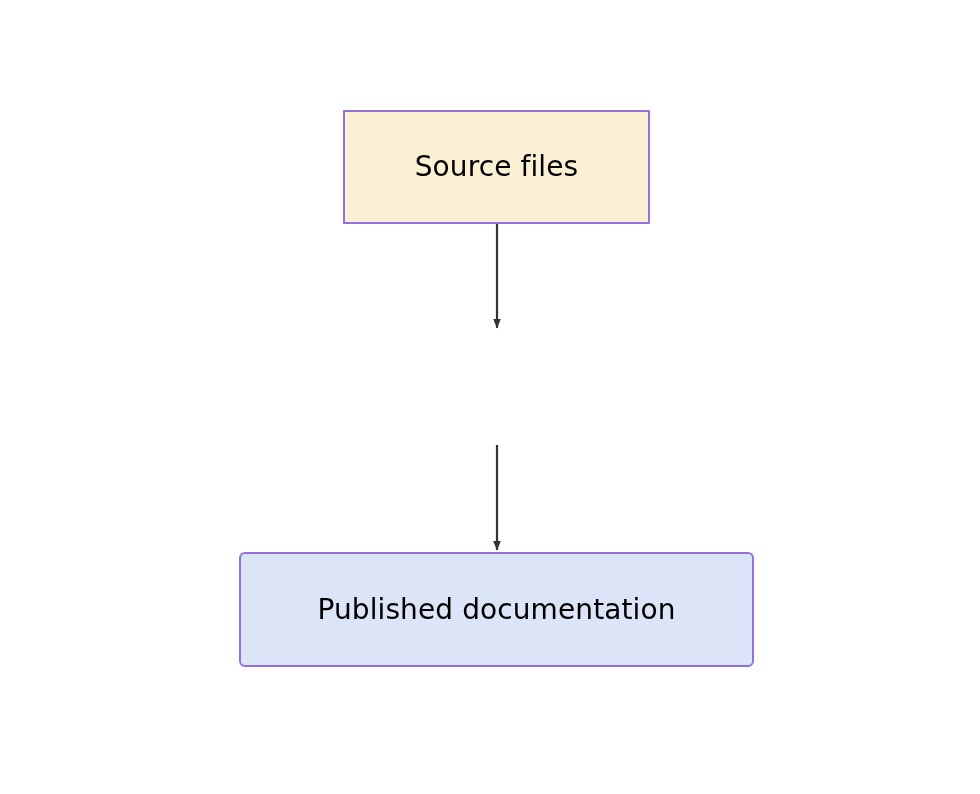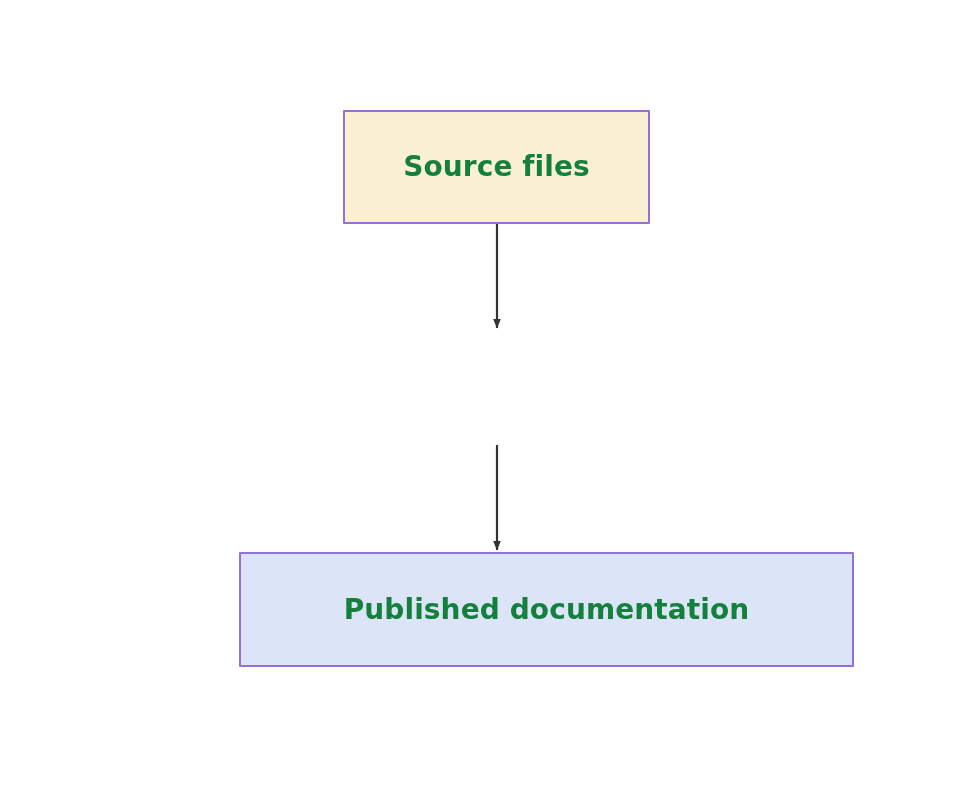--- a/index.html
+++ b/index.html
@@ -25,46 +25,47 @@
     box-sizing: border-box;
     border: 2px solid #9370db;
     display: flex;
     align-items: center;
     justify-content: center;
     border-radius: 1px;
   }
   .flow-node-label {
     font-size: 28px;
     line-height: 1.2;
-    color: #15803d;
+    color: #000000;
     text-align: center;
     white-space: nowrap;
     letter-spacing: 0.1px;
-    font-weight: 700;
+    font-weight: 400;
   }
   #node-source-files {
     left: 343px;
     top: 110px;
     width: 307px;
     height: 114px;
     background: #fbf0d4;
   }
   #node-openapi-documents {
     left: 280px;
     top: 330px;
     width: 433px;
     height: 115px;
     background: #e3d6ec;
   }
   #node-published-documentation {
     left: 239px;
     top: 552px;
-    width: 615px;
+    width: 515px;
     height: 115px;
     background: #dce4f7;
+    border-radius: 6px;
   }
   .edge-layer {
     position: absolute;
     left: 0;
     top: 0;
     width: 980px;
     height: 794px;
     pointer-events: none;
   }
 </style>

